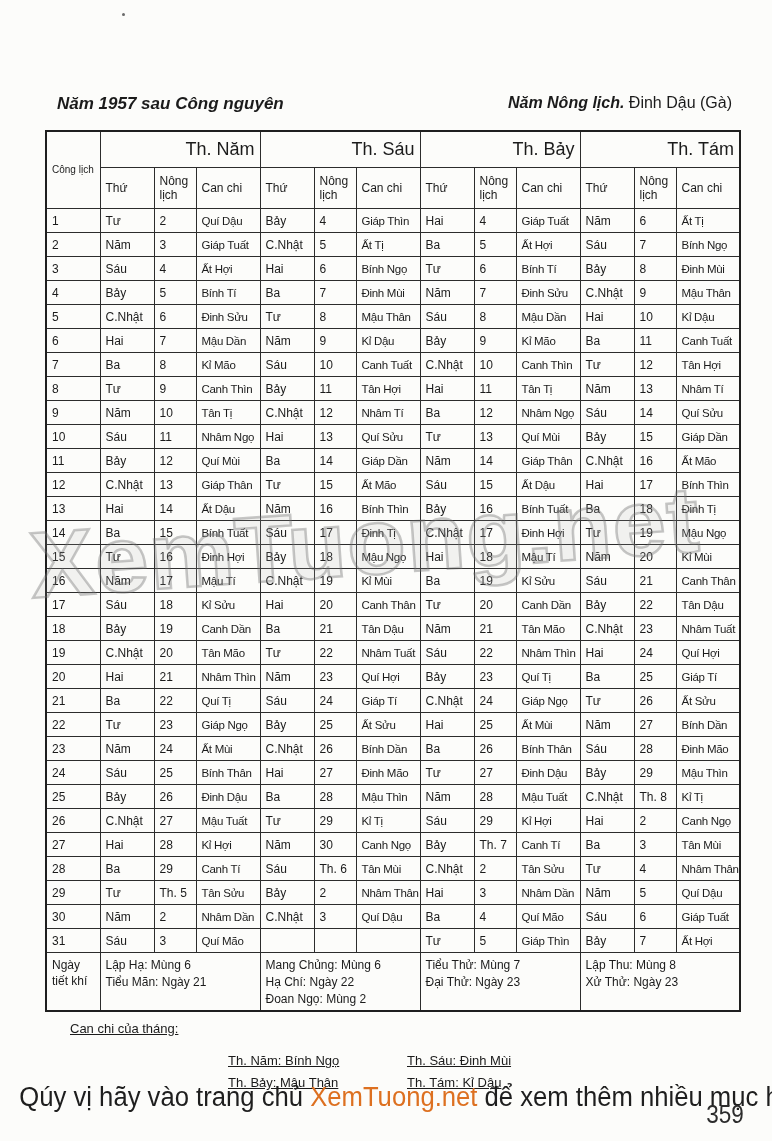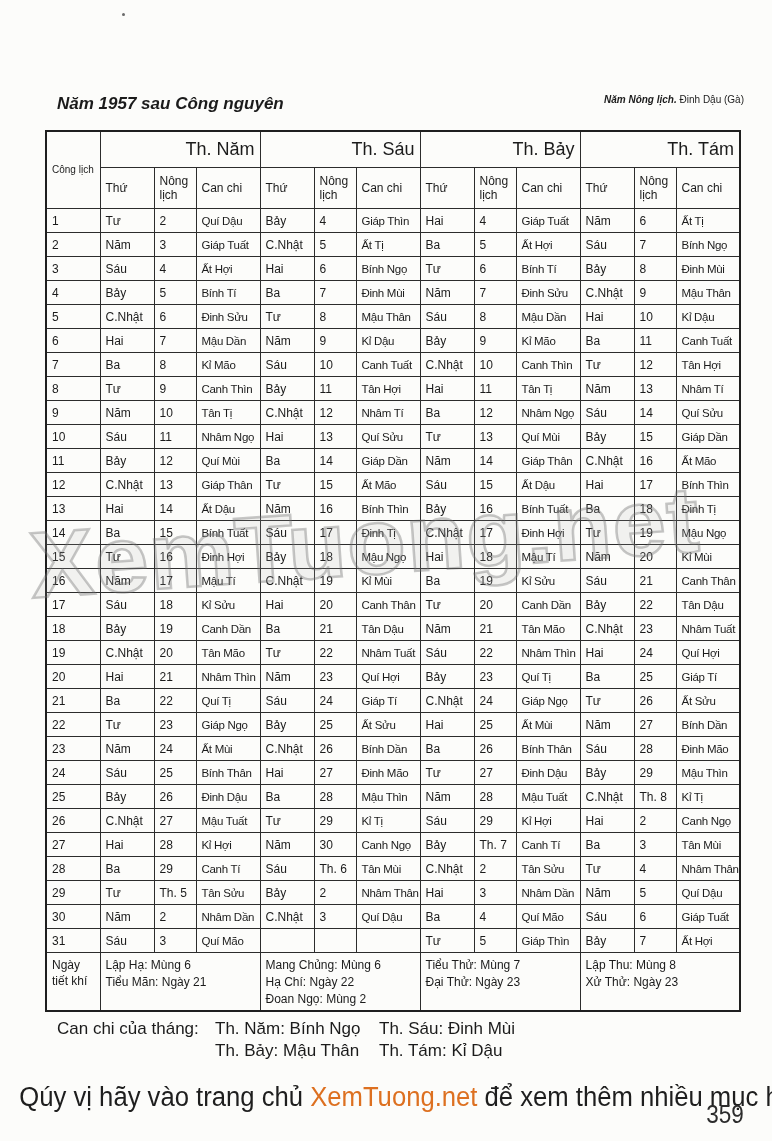--- a/index.html
+++ b/index.html
@@ -1,44 +1,44 @@
 <!DOCTYPE html>
 <html><head>
 <meta charset="utf-8">
 <style>
   html,body{margin:0;padding:0;background:#e9e9e9;}
   .page{position:relative;width:772px;height:1141px;margin:0 auto;background:#fcfcfa;
         font-family:"Liberation Sans","DejaVu Sans",sans-serif;color:#1b1b1b;overflow:hidden;}
 
   
   .runhead-left{position:absolute;top:94px;left:57px;font-size:17px;font-style:italic;font-weight:bold;}
-  .runhead-right{position:absolute;top:94px;right:28px;font-size:10px;}
+  .runhead-right{position:absolute;top:94px;right:40px;font-size:16px;}
   .runhead-right .b{font-style:italic;font-weight:bold;}
 
   
   .cal-wrap{position:absolute;top:130px;left:45px;}
   table.cal{border-collapse:collapse;table-layout:fixed;width:694px;border:2px solid #1f1f1f;background:transparent;}
   .cal th,.cal td{border:1px solid #2c2c2c;font-weight:400;font-size:12px;padding:2px 5px;
                   text-align:left;vertical-align:middle;overflow:hidden;}
   .cal thead th{text-align:left;}
   .cal th.month{height:31px;text-align:right;font-size:18px;}
   .cal th.sub{height:36px;vertical-align:middle;white-space:normal;line-height:1.2;}
   .cal th.corner{white-space:normal;line-height:1.25;vertical-align:middle;font-size:10px;}
   .cal tbody tr{height:24px;}
   .cal tbody td{white-space:nowrap;}
   .cal td.can{font-size:11.5px;letter-spacing:-0.3px;}
   .cal tr.tietkhi{height:56px;}
   .cal tr.tietkhi td{vertical-align:top;white-space:normal;padding-top:4px;}
   .cal td.tk-label{white-space:normal;line-height:1.35;}
   .cal td.tk-cell div{line-height:17px;font-size:12px;white-space:nowrap;}
 
   
-  .ccm{position:absolute;top:1018px;left:57px;display:flex;font-size:17px;line-height:22px;}
+  .ccm{position:absolute;top:1018px;left:70px;display:flex;font-size:13px;line-height:22px;text-decoration:underline;}
   .ccm .lbl{width:158px;}
-  .ccm .grid{display:grid;grid-template-columns:163px auto;column-gap:1px;}
+  .ccm .grid{display:grid;grid-template-columns:163px auto;column-gap:16px;margin-top:32px;}
 
   
   .wmark{position:absolute;top:512px;left:30px;width:740px;pointer-events:none;
          font-size:94px;font-weight:bold;letter-spacing:1px;white-space:nowrap;
          transform:rotate(-4deg) scaleX(1.02);transform-origin:left center;
          color:rgba(175,175,175,0.14);-webkit-text-stroke:2.5px rgba(110,110,110,0.38);
          text-stroke:2.5px rgba(110,110,110,0.38);}
 
   
   .banner{position:absolute;top:1082px;left:0;width:772px;text-align:center;font-size:27px;

